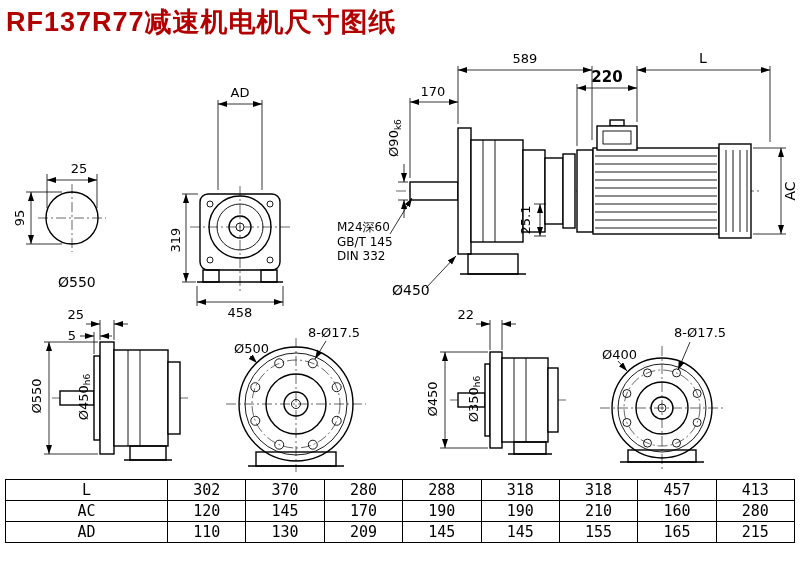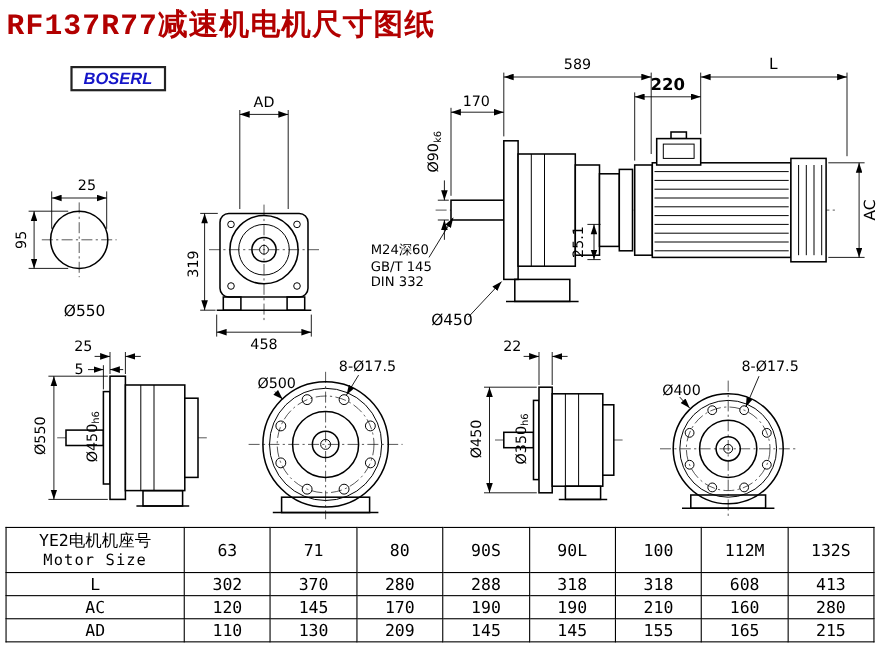--- a/index.html
+++ b/index.html
@@ -1,19 +1,19 @@
 <!DOCTYPE html>
 <html><head>
 <meta charset="utf-8">
 <style>
   *{margin:0;padding:0;box-sizing:border-box}
   html,body{width:800px;height:586px;background:#fff;font-family:"Liberation Sans",sans-serif}
   .page{position:relative;width:800px;height:586px;background:#fff;overflow:hidden}
   .title{position:absolute;left:6px;top:4px;font-size:27px;font-weight:bold;color:#b20000;
-         font-family:Liberation Mono, monospace;letter-spacing:1px;white-space:nowrap}
+         font-family:Liberation Sans, sans-serif;letter-spacing:1px;white-space:nowrap}
   .logo{position:absolute;left:64px;top:60px;border:2px solid #222;padding:1px 10px;
         color:#1515c8;font-weight:bold;font-style:italic;font-size:15px;background:#fff}
   svg.sheet{position:absolute;left:0;top:0}
   svg text{font-family:"DejaVu Sans",sans-serif;font-size:13px;fill:#000}
   .f14{font-size:14px}.f12{font-size:12px}
   .bold{font-weight:bold;font-size:15px}
   .sub{font-size:9px}
   .ol{fill:none;stroke:#000;stroke-width:1.4}
   .olf{fill:#fff;stroke:#000;stroke-width:1.4}
   .thin{fill:none;stroke:#000;stroke-width:0.9}
@@ -278,58 +278,43 @@
       <rect x="628" y="450" width="68" height="12" class="ol"></rect>
       <line x1="620" y1="462" x2="704" y2="462" class="ol"></line>
       <line x1="690" y1="342" x2="678" y2="370" class="ldr" marker-end="url(#aE)"></line>
       <text x="674" y="337">8-Ø17.5</text>
       <line x1="618" y1="361" x2="627" y2="371" class="ldr" marker-end="url(#aE)"></line>
       <text x="602" y="359">Ø400</text>
     </g>
   </svg>
 
   <h1 class="title">RF137R77减速机电机尺寸图纸</h1>
-  <div class="logo">BOSERL</div>
 
   <table class="spec">
     <colgroup>
       <col class="c0">
         <col>
         <col>
         <col>
         <col>
         <col>
         <col>
         <col>
         <col>
     </colgroup>
     <tbody>
-      <tr class="head">
-        <th>
-          <div class="hcn">YE2电机机座号</div>
-          <div class="hen">Motor Size</div>
-        </th>
-        <th>63</th>
-        <th>71</th>
-        <th>80</th>
-        <th>90S</th>
-        <th>90L</th>
-        <th>100</th>
-        <th>112M</th>
-        <th>132S</th>
-      </tr>
       <tr>
         <td>L</td>
         <td>302</td>
         <td>370</td>
         <td>280</td>
         <td>288</td>
         <td>318</td>
         <td>318</td>
-        <td>608</td>
+        <td>457</td>
         <td>413</td>
       </tr>
       <tr>
         <td>AC</td>
         <td>120</td>
         <td>145</td>
         <td>170</td>
         <td>190</td>
         <td>190</td>
         <td>210</td>

